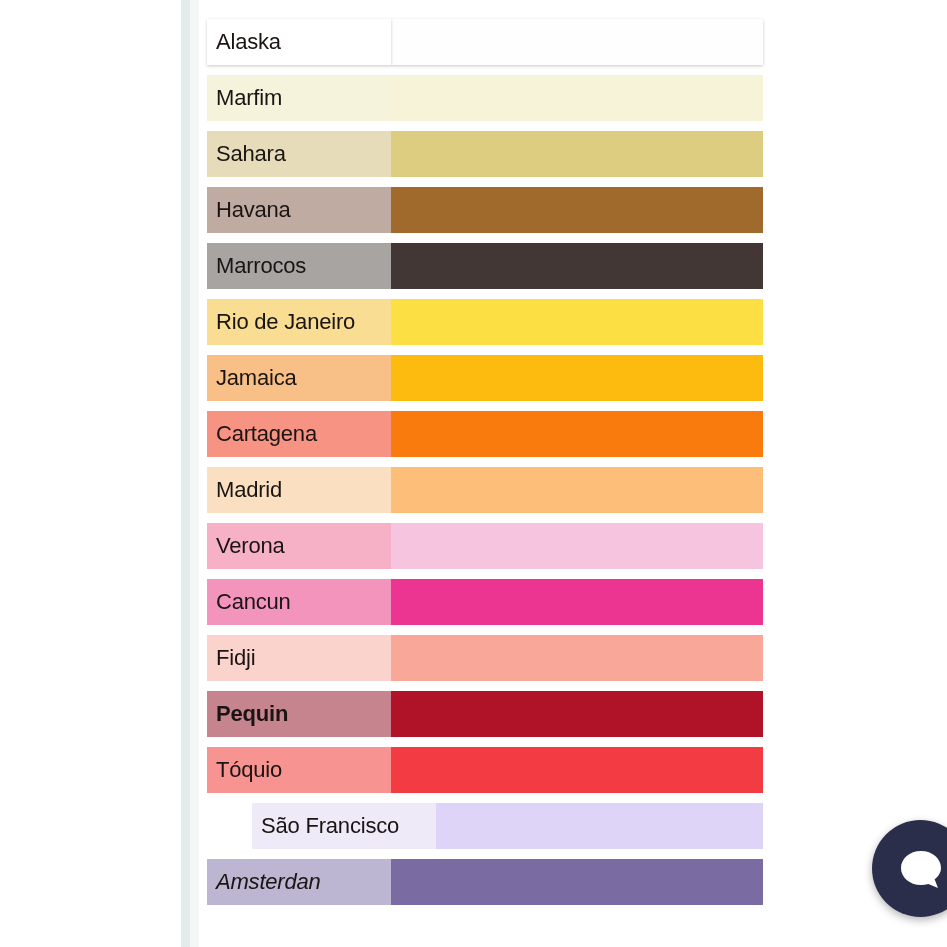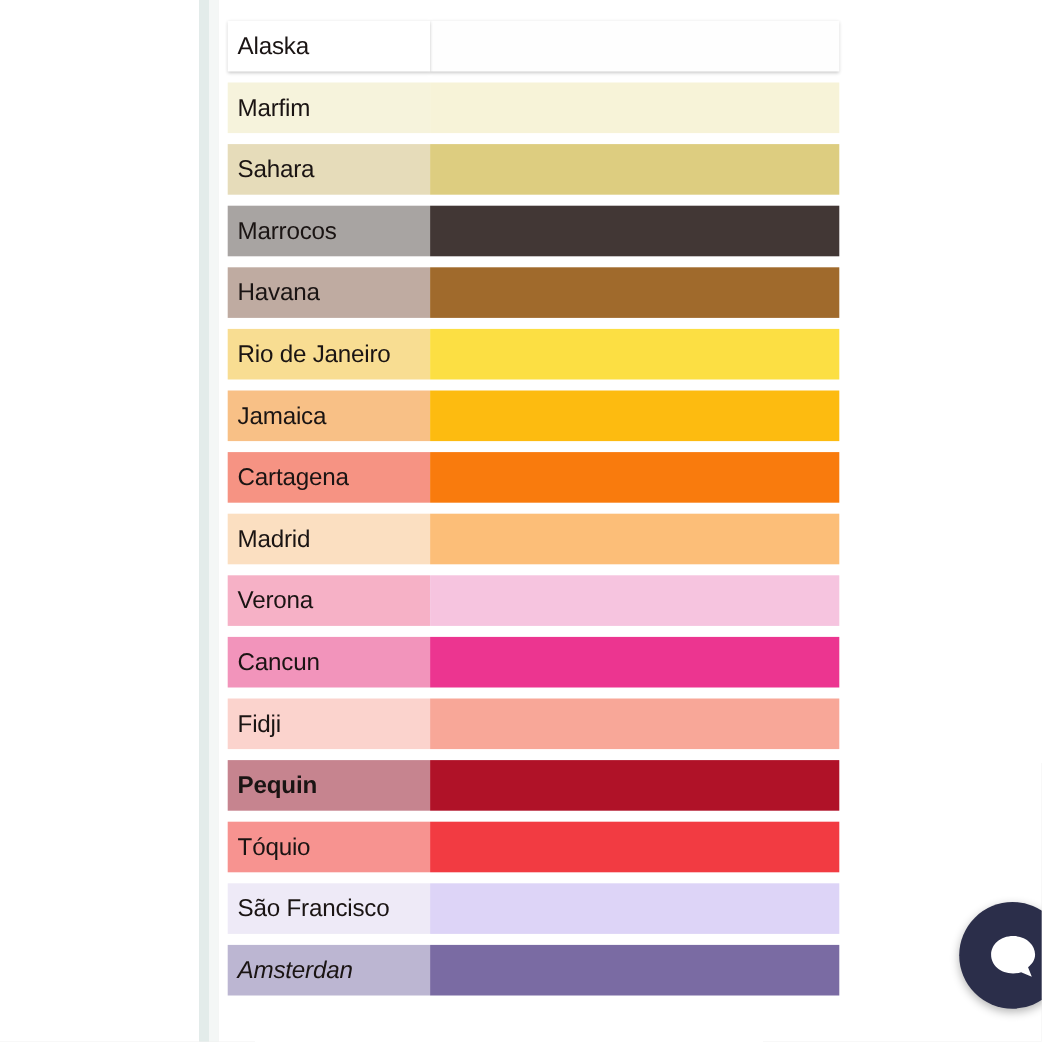--- a/index.html
+++ b/index.html
@@ -10,21 +10,21 @@
     height: 947px;
     overflow: hidden;
     background: #ffffff;
     font-family: "Liberation Sans", "DejaVu Sans", sans-serif;
   }
 
   #app {
     position: relative;
     width: 947px;
     height: 947px;
-    background: #e5e5e5;
+    background: #a21caf;
     padding-left: 40px;
   }
 
   
   .page-gutter-outer {
     position: absolute;
     left: 0; top: 0;
     width: 181px; height: 947px;
     background: #ffffff;
   }
@@ -127,28 +127,28 @@
         </div>
         <div class="swatch-row">
           <div class="swatch-label" style="background: rgb(246, 243, 220); color: rgb(26, 20, 19);">Marfim</div>
           <div class="swatch-color" style="background: rgb(247, 243, 216);"></div>
         </div>
         <div class="swatch-row">
           <div class="swatch-label" style="background: rgb(230, 220, 186); color: rgb(26, 20, 19);">Sahara</div>
           <div class="swatch-color" style="background: rgb(221, 205, 128);"></div>
         </div>
         <div class="swatch-row">
+          <div class="swatch-label" style="background: rgb(191, 171, 161); color: rgb(26, 20, 19);">Havana</div>
+          <div class="swatch-color" style="background: rgb(160, 106, 44);"></div>
+        </div>
+        <div class="swatch-row">
           <div class="swatch-label" style="background: rgb(168, 164, 162); color: rgb(26, 20, 19);">Marrocos</div>
           <div class="swatch-color" style="background: rgb(66, 55, 53);"></div>
         </div>
         <div class="swatch-row">
-          <div class="swatch-label" style="background: rgb(191, 171, 161); color: rgb(26, 20, 19);">Havana</div>
-          <div class="swatch-color" style="background: rgb(160, 106, 44);"></div>
-        </div>
-        <div class="swatch-row">
           <div class="swatch-label" style="background: rgb(248, 221, 146); color: rgb(26, 20, 19);">Rio de Janeiro</div>
           <div class="swatch-color" style="background: rgb(252, 223, 67);"></div>
         </div>
         <div class="swatch-row">
           <div class="swatch-label" style="background: rgb(248, 192, 134); color: rgb(26, 20, 19);">Jamaica</div>
           <div class="swatch-color" style="background: rgb(253, 187, 16);"></div>
         </div>
         <div class="swatch-row">
           <div class="swatch-label" style="background: rgb(246, 147, 131); color: rgb(26, 20, 19);">Cartagena</div>
           <div class="swatch-color" style="background: rgb(249, 123, 13);"></div>
@@ -171,21 +171,21 @@
         </div>
         <div class="swatch-row">
           <div class="swatch-label" style="background: rgb(198, 132, 143); color: rgb(26, 20, 19); font-weight: bold;">Pequin</div>
           <div class="swatch-color" style="background: rgb(176, 18, 40);"></div>
         </div>
         <div class="swatch-row">
           <div class="swatch-label" style="background: rgb(247, 147, 144); color: rgb(26, 20, 19);">Tóquio</div>
           <div class="swatch-color" style="background: rgb(242, 59, 66);"></div>
         </div>
         <div class="swatch-row">
-          <div class="swatch-label" style="background: rgb(238, 234, 247); color: rgb(26, 20, 19);">São Francisco</div>
+          <div class="swatch-label" style="background: rgb(238, 234, 247); color: rgb(26, 20, 19); margin-left: 45px;">São Francisco</div>
           <div class="swatch-color" style="background: rgb(221, 212, 247);"></div>
         </div>
         <div class="swatch-row">
           <div class="swatch-label" style="background: rgb(188, 182, 210); color: rgb(26, 20, 19); font-style: italic;">Amsterdan</div>
           <div class="swatch-color" style="background: rgb(122, 107, 163);"></div>
         </div>
       </div>
 
     <div class="chat-launcher">
       <span>

